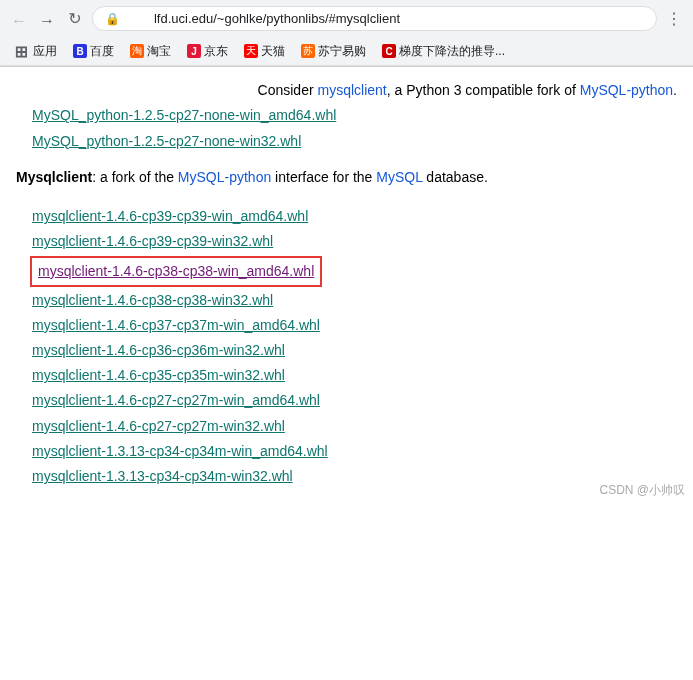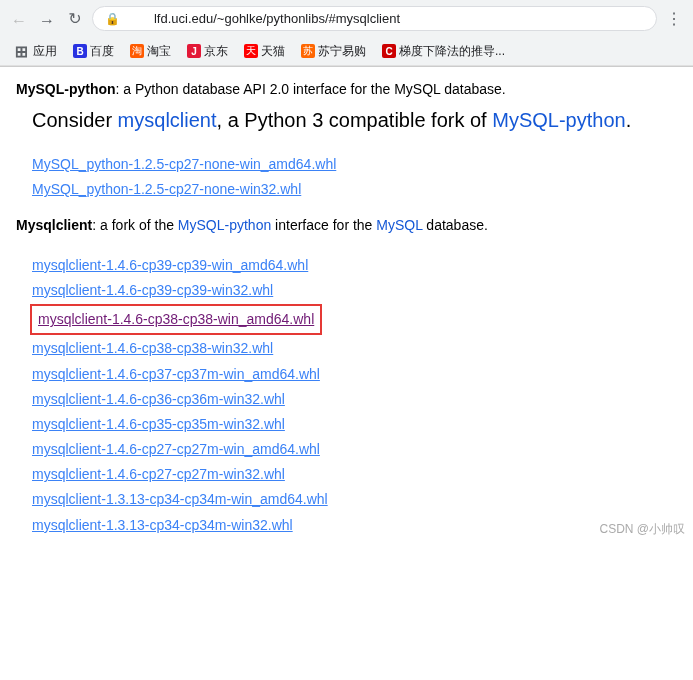--- a/index.html
+++ b/index.html
@@ -112,50 +112,51 @@
     .section-title {
       font-size: 14px;
       color: #000;
       margin-bottom: 4px;
       line-height: 1.5;
     }
     .section-title strong {
       font-weight: bold;
     }
     .section-description {
-      font-size: 20px;
+      font-size: 14px;
       color: #000;
       line-height: 1.6;
-      margin-bottom: 16px;
+      margin-bottom: 2px;
       padding-left: 16px;
+      text-align: right;
     }
     .link-item {
       display: block;
-      color: #3b82f6;
+      color: #0f766e;
       text-decoration: underline;
       font-size: 14px;
       line-height: 1.8;
       cursor: pointer;
       padding-left: 16px;
     }
 
     .section-gap { height: 12px; }
 
     
     .mysqlclient-title {
       font-size: 14px;
       color: #000;
       margin-bottom: 16px;
       line-height: 1.6;
     }
 
     
     .watermark {
       position: absolute;
-      bottom: 12px;
+      bottom: 2px;
       right: 8px;
       font-size: 12px;
       color: #aaa;
     }
 
     
     .inline-link {
       color: #1558d6;
     }
   </style>
@@ -200,23 +201,20 @@
     </div>
     <div class="bookmark-item">
       <span class="bookmark-icon" style="background:#c00;color:white;font-weight:bold;">C</span>
       <span>梯度下降法的推导...</span>
     </div>
   </div>
 </div>
 
 <div class="page-content">
 
-  <div class="section-title">
-    <strong>MySQL-python</strong><span>: a Python database API 2.0 interface for the MySQL database.</span>
-  </div>
   <div class="section-description">
     <span>Consider <a class="inline-link">mysqlclient</a>, a Python 3 compatible fork of <a class="inline-link">MySQL-python</a>.</span>
   </div>
 
   <a class="link-item">MySQL_python-1.2.5-cp27-none-win_amd64.whl</a>
   <a class="link-item">MySQL_python-1.2.5-cp27-none-win32.whl</a>
 
   <div class="section-gap"></div>
 
   <div class="mysqlclient-title">

